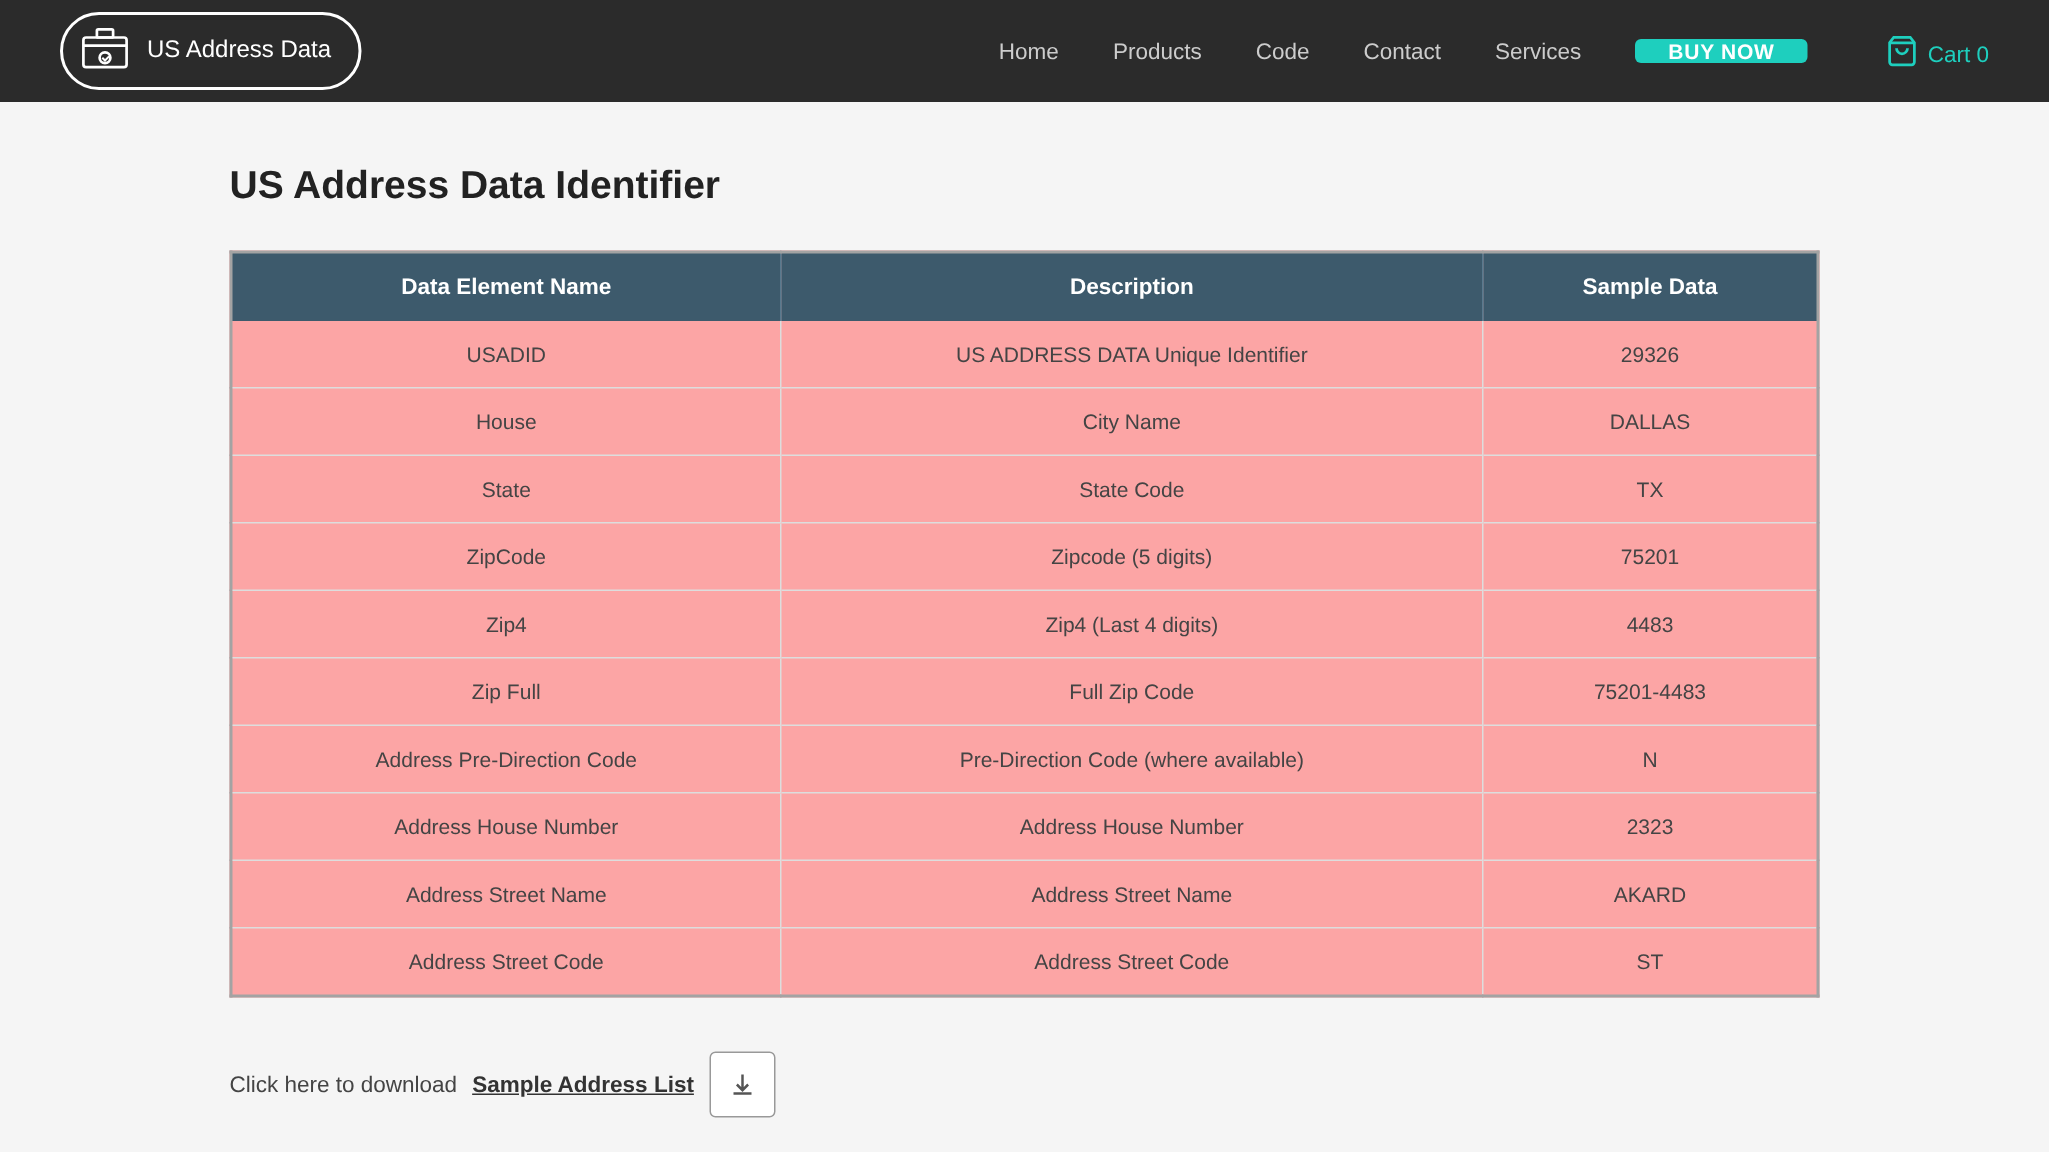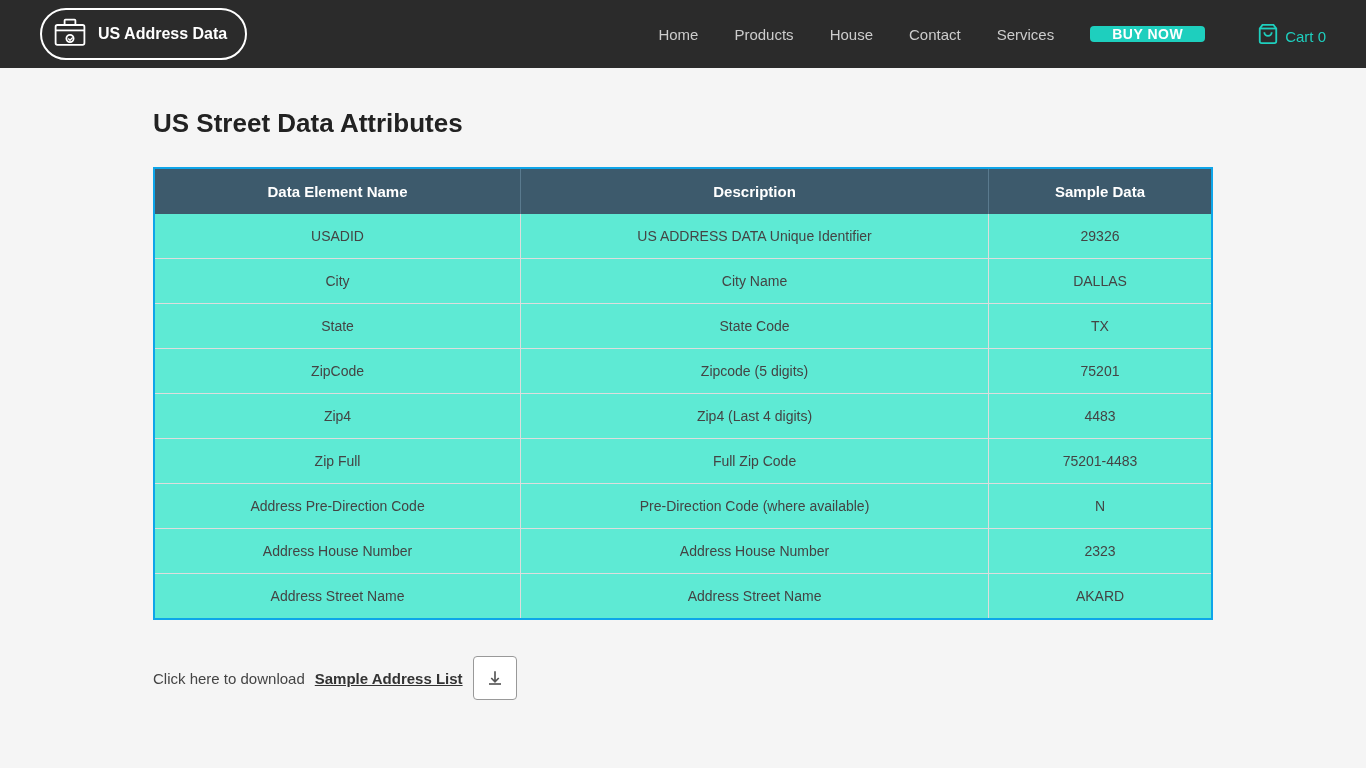--- a/index.html
+++ b/index.html
@@ -23,21 +23,21 @@
       padding: 6px 18px 6px 10px;
       color: #fff;
       text-decoration: none;
     }
     .nav-logo-icon {
       width: 36px;
       height: 36px;
     }
     .nav-logo-text {
       font-size: 16px;
-      font-weight: 700;
+      font-weight: 400;
       color: #fff;
       white-space: nowrap;
     }
     .nav-links {
       display: flex;
       align-items: center;
       gap: 36px;
     }
     .nav-link {
       color: #ccc;
@@ -76,22 +76,22 @@
       font-size: 26px;
       font-weight: 600;
       color: #222;
       margin-bottom: 28px;
     }
 
     
     .data-table {
       width: 100%;
       border-collapse: collapse;
-      border: 2px solid #0ea5e9;
-      background: #5eead4;
+      border: 2px solid #a3a3a3;
+      background: #fca5a5;
     }
     .data-table thead tr {
       background: #3d5a6c;
       color: #fff;
     }
     .data-table thead th {
       padding: 14px 20px;
       font-size: 15px;
       font-weight: 600;
       text-align: center;
@@ -151,54 +151,54 @@
       <rect x="14" y="4" width="12" height="6" rx="1" stroke="white" stroke-width="2" fill="none"></rect>
       <circle cx="20" cy="25" r="4" stroke="white" stroke-width="2" fill="none"></circle>
       <path d="M18 25l2 2 3-3" stroke="white" stroke-width="1.5"></path>
     </svg>
     <span class="nav-logo-text">US Address Data</span>
   </a>
 
   <div class="nav-links">
     <a class="nav-link" href="#">Home</a>
     <a class="nav-link" href="#">Products</a>
-    <a class="nav-link" href="#">House</a>
+    <a class="nav-link" href="#">Code</a>
     <a class="nav-link" href="#">Contact</a>
     <a class="nav-link" href="#">Services</a>
     <button class="nav-buy-btn">BUY NOW</button>
     <div class="nav-cart">
       <svg width="22" height="22" viewBox="0 0 24 24" fill="none" stroke="#1ecfbe" stroke-width="2">
         <path d="M6 2L3 6v14a2 2 0 002 2h14a2 2 0 002-2V6l-3-4z"></path>
         <line x1="3" y1="6" x2="21" y2="6"></line>
         <path d="M16 10a4 4 0 01-8 0"></path>
       </svg>
       <span>Cart 0</span>
     </div>
   </div>
 </nav>
 
 <div class="main-content">
-  <h1 class="page-title">US Street Data Attributes</h1>
+  <h1 class="page-title">US Address Data Identifier</h1>
 
   <table class="data-table">
     <thead>
       <tr>
         <th>Data Element Name</th>
         <th>Description</th>
         <th>Sample Data</th>
       </tr>
     </thead>
     <tbody id="table-body">
     <tr>
       <td>USADID</td>
       <td>US ADDRESS DATA Unique Identifier</td>
       <td>29326</td>
     </tr>
         <tr>
-      <td>City</td>
+      <td>House</td>
       <td>City Name</td>
       <td>DALLAS</td>
     </tr>
         <tr>
       <td>State</td>
       <td>State Code</td>
       <td>TX</td>
     </tr>
         <tr>
       <td>ZipCode</td>
@@ -222,20 +222,25 @@
     </tr>
         <tr>
       <td>Address House Number</td>
       <td>Address House Number</td>
       <td>2323</td>
     </tr>
         <tr>
       <td>Address Street Name</td>
       <td>Address Street Name</td>
       <td>AKARD</td>
+    </tr>
+        <tr>
+      <td>Address Street Code</td>
+      <td>Address Street Code</td>
+      <td>ST</td>
     </tr>
       </tbody>
   </table>
 
   <div class="download-section">
     <span>Click here to download</span>
     <a class="download-link" href="#">Sample Address List</a>
     <div class="download-btn">
       <svg width="18" height="18" viewBox="0 0 24 24" fill="none" stroke="#555" stroke-width="2.2">
         <path d="M12 3v13M7 12l5 5 5-5"></path>

